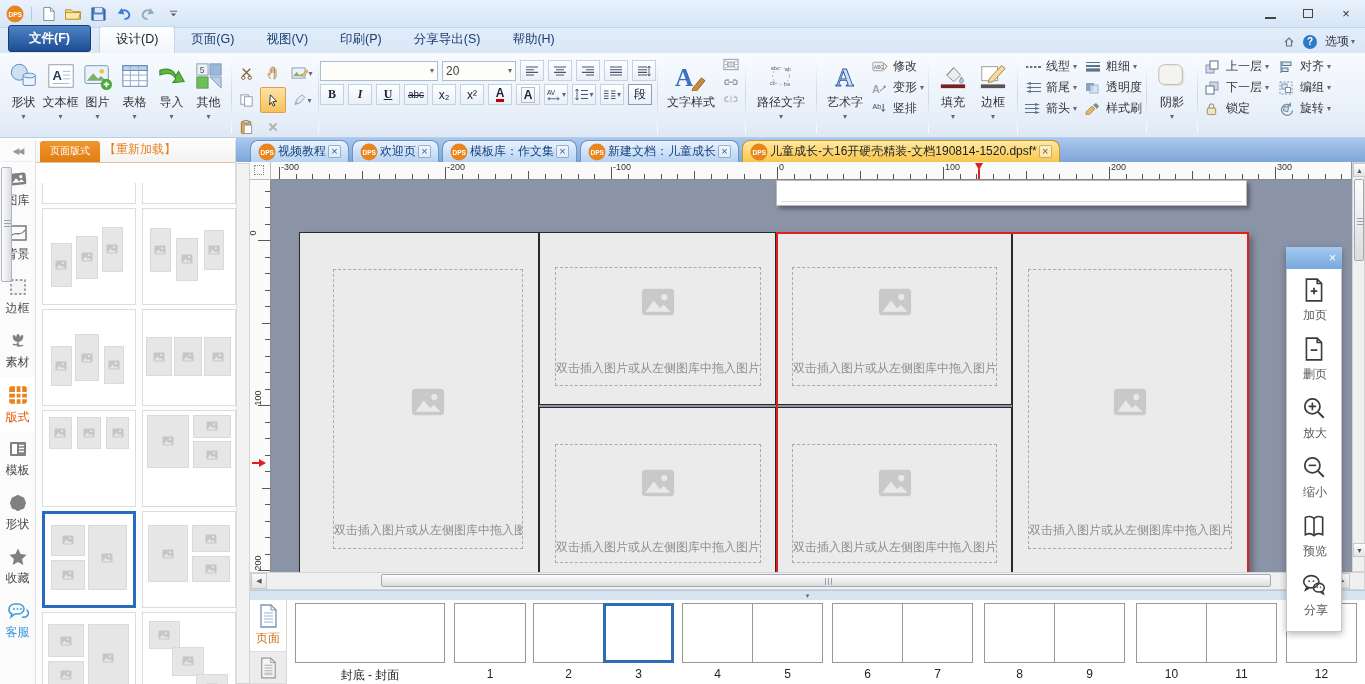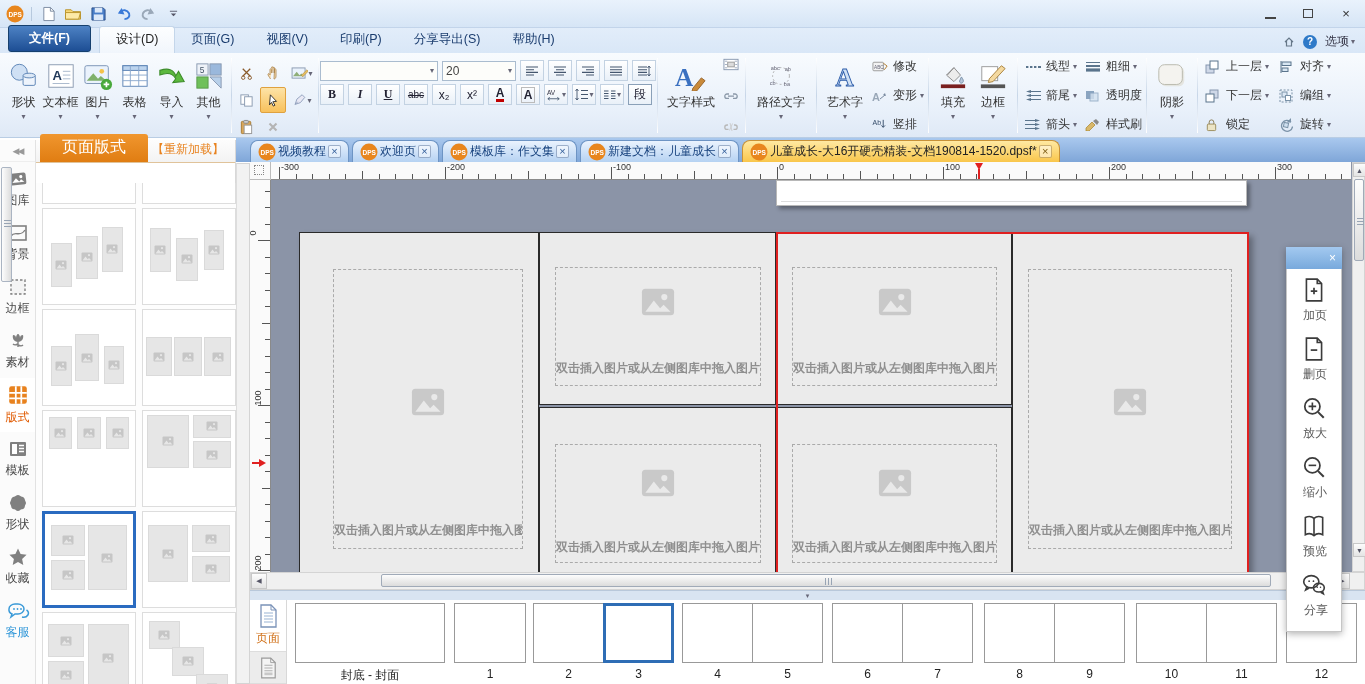--- a/index.html
+++ b/index.html
@@ -46,21 +46,21 @@
 .clipgrid { display:grid; grid-template-columns:26px 26px 30px; grid-auto-rows:26px; gap:1px; align-content:start; padding-top:4px; }
 .sbtn { display:flex; align-items:center; justify-content:center; border-radius:2px; }
 .sbtn.sel { background:linear-gradient(#fde3a7,#f8c15c); border:1px solid #dfa13f; }
 .fontcol { display:flex; flex-direction:column; gap:3px; padding-top:4px; }
 .frow { display:flex; align-items:center; gap:4px; }
 .combo { height:20px; background:#fdfdfa; border:1px solid #aabccf; display:flex; align-items:center; font-size:12px; color:#444; padding:0 3px; }
 .combo .drop { margin-left:auto; }
 .tinybtn { width:24px; height:21px; border:1px solid #c3d2e2; background:linear-gradient(#ffffff,#e9f0f8); display:flex; align-items:center; justify-content:center; font-size:12px; color:#223; }
 .tinybtn b { font-family:"Liberation Serif","DejaVu Serif",serif; }
 .tsty { display:flex; }
-.minicol { display:flex; flex-direction:column; gap:2px; justify-content:space-between; padding-left:3px; }
+.minicol { display:flex; flex-direction:column; gap:2px; justify-content:flex-start; padding-left:3px; }
 .mrow { display:flex; align-items:center; gap:3px; font-size:12px; color:#333; white-space:nowrap; height:19px; }
 .ai { width:18px; height:15px; display:flex; align-items:center; }
 
 
 #docstrip { left:236px; top:138px; width:1129px; height:24px;
   background:linear-gradient(#a9c8ee,#7fa6d8); display:flex; align-items:flex-end; padding-left:14px; }
 .dtab { height:22px; display:flex; align-items:center; gap:2px; padding:0 7px;
   background:linear-gradient(#eaf3fe,#b6d2f2); border:1px solid #6d94c4; border-bottom:none;
   border-radius:8px 8px 0 0; margin-right:3px; font-size:12px; color:#17427e; white-space:nowrap; }
 .dtab.active { background:linear-gradient(#ffe9a2,#f9c64b); border-color:#c89238; color:#222; }
@@ -72,21 +72,21 @@
 #collapse { height:22px; display:flex; align-items:center; justify-content:center; color:#999; font-size:9px; letter-spacing:-2px; border-bottom:1px solid #eee; }
 .sbitem { height:54px; display:flex; flex-direction:column; align-items:center; justify-content:center; gap:3px; }
 .sblabel { font-size:12px; color:#4a4a4a; }
 .sbitem.active { background:#fff; }
 .sbitem.active .sblabel { color:#e05a00; }
 .sbitem.chat .sblabel { color:#2f96d8; }
 
 
 #panel { left:36px; top:140px; width:200px; height:544px; background:#fff; border-right:1px solid #d8d8d8; }
 #panel-head { height:23px; display:flex; align-items:flex-end; background:linear-gradient(#fdfdfd,#f3f3f3); border-bottom:1px solid #e0c39a; }
-#ptab { background:linear-gradient(#f0962e,#e07d12); color:#fff; font-size:16px; padding:3px 22px 4px; border-radius:3px 3px 0 0; margin-left:4px; }
+#ptab { background:linear-gradient(#f0962e,#e07d12); color:#fff; font-size:10px; padding:3px 10px 4px; border-radius:3px 3px 0 0; margin-left:4px; }
 #preload { color:#e8821e; font-size:12px; padding:0 4px 4px; }
 #filters { height:20px; display:flex; align-items:center; gap:10px; padding-left:4px; border-bottom:1px solid #f0f0f0; }
 .filter { color:#e8821e; font-size:12px; padding:1px 4px; }
 .filter.active { background:#e8821e; color:#fff; }
 #tpl-clip { position:absolute; left:0; top:43px; width:200px; height:501px; overflow:hidden; background:#fdfdfd; }
 .thumb { position:absolute; width:94px; height:97px; background:#fff; border:1px solid #ddd; }
 .thumb.selected { border:3px solid #2a6bc0; }
 .tbox { position:absolute; background:#e6e6e6; border:1px solid #dadada; display:flex; align-items:center; justify-content:center; }
 #panel-scroll { left:236px; top:163px; width:14px; height:521px; background:#f2f2f2; border-left:1px solid #ddd; }
 #panel-thumb { position:absolute; left:1px; top:167px; width:11px; height:115px; background:linear-gradient(90deg,#fdfdfd,#dcdcdc); border:1px solid #aab4c2; border-radius:2px; }
@@ -102,21 +102,21 @@
 .tlabel { position:absolute; font-size:9px; color:#333; }
 .vlabel { transform:rotate(-90deg); transform-origin:center; }
 #hmark { position:absolute; top:1px; width:0; height:0; border-left:4px solid transparent; border-right:4px solid transparent; border-top:7px solid #e02020; }
 #hmark-stem { position:absolute; top:7px; width:2px; height:10px; background:#e02020; }
 #vmark { position:absolute; left:9px; width:0; height:0; border-top:4px solid transparent; border-bottom:4px solid transparent; border-left:7px solid #e02020; }
 #vmark-stem { position:absolute; left:2px; width:8px; height:2px; background:#e02020; }
 #prevpage { position:absolute; left:526px; top:18px; width:471px; height:26px; background:#fff; border:1px solid #b8b8b8; box-shadow:3px 3px 4px rgba(0,0,0,.35); }
 #prevpage i { position:absolute; left:4px; right:4px; bottom:3px; height:1px; background:#ddd; }
 #spread { position:absolute; left:49px; top:70px; width:950px; height:400px; box-shadow:4px 4px 6px rgba(0,0,0,.3); }
 .ppanel { position:absolute; background:#ebebeb; border:1px solid #2a2a2a; }
-.dot-box { position:absolute; border:1px dashed #aaa;font-weight:bold; }
+.dot-box { position:absolute; border:1px dashed #aaa; }
 .ph-ico { position:absolute; left:0; right:0; margin:auto; width:34px; }
 .ph-text { position:absolute; left:0; width:100%; text-align:center; font-size:12px; color:#8f8f8f; white-space:nowrap; overflow:hidden; }
 #redpage { position:absolute; left:477px; top:0; width:473px; height:400px; border:2px solid #e02020; pointer-events:none; }
 
 
 .sb-track { background:#f0f0f0; border:1px solid #d4d4d4; }
 .sb-thumb { background:linear-gradient(#fdfdfd,#dcdcdc); border:1px solid #a0aab8; border-radius:2px; }
 .sb-arrow { display:flex; align-items:center; justify-content:center; font-size:7px; color:#556; background:linear-gradient(#fcfcfc,#e4e4e4); border:1px solid #c8c8c8; }
 #vscroll { left:1352px; top:162px; width:13px; height:410px; }
 #hscroll { left:250px; top:572px; width:1115px; height:18px; }

